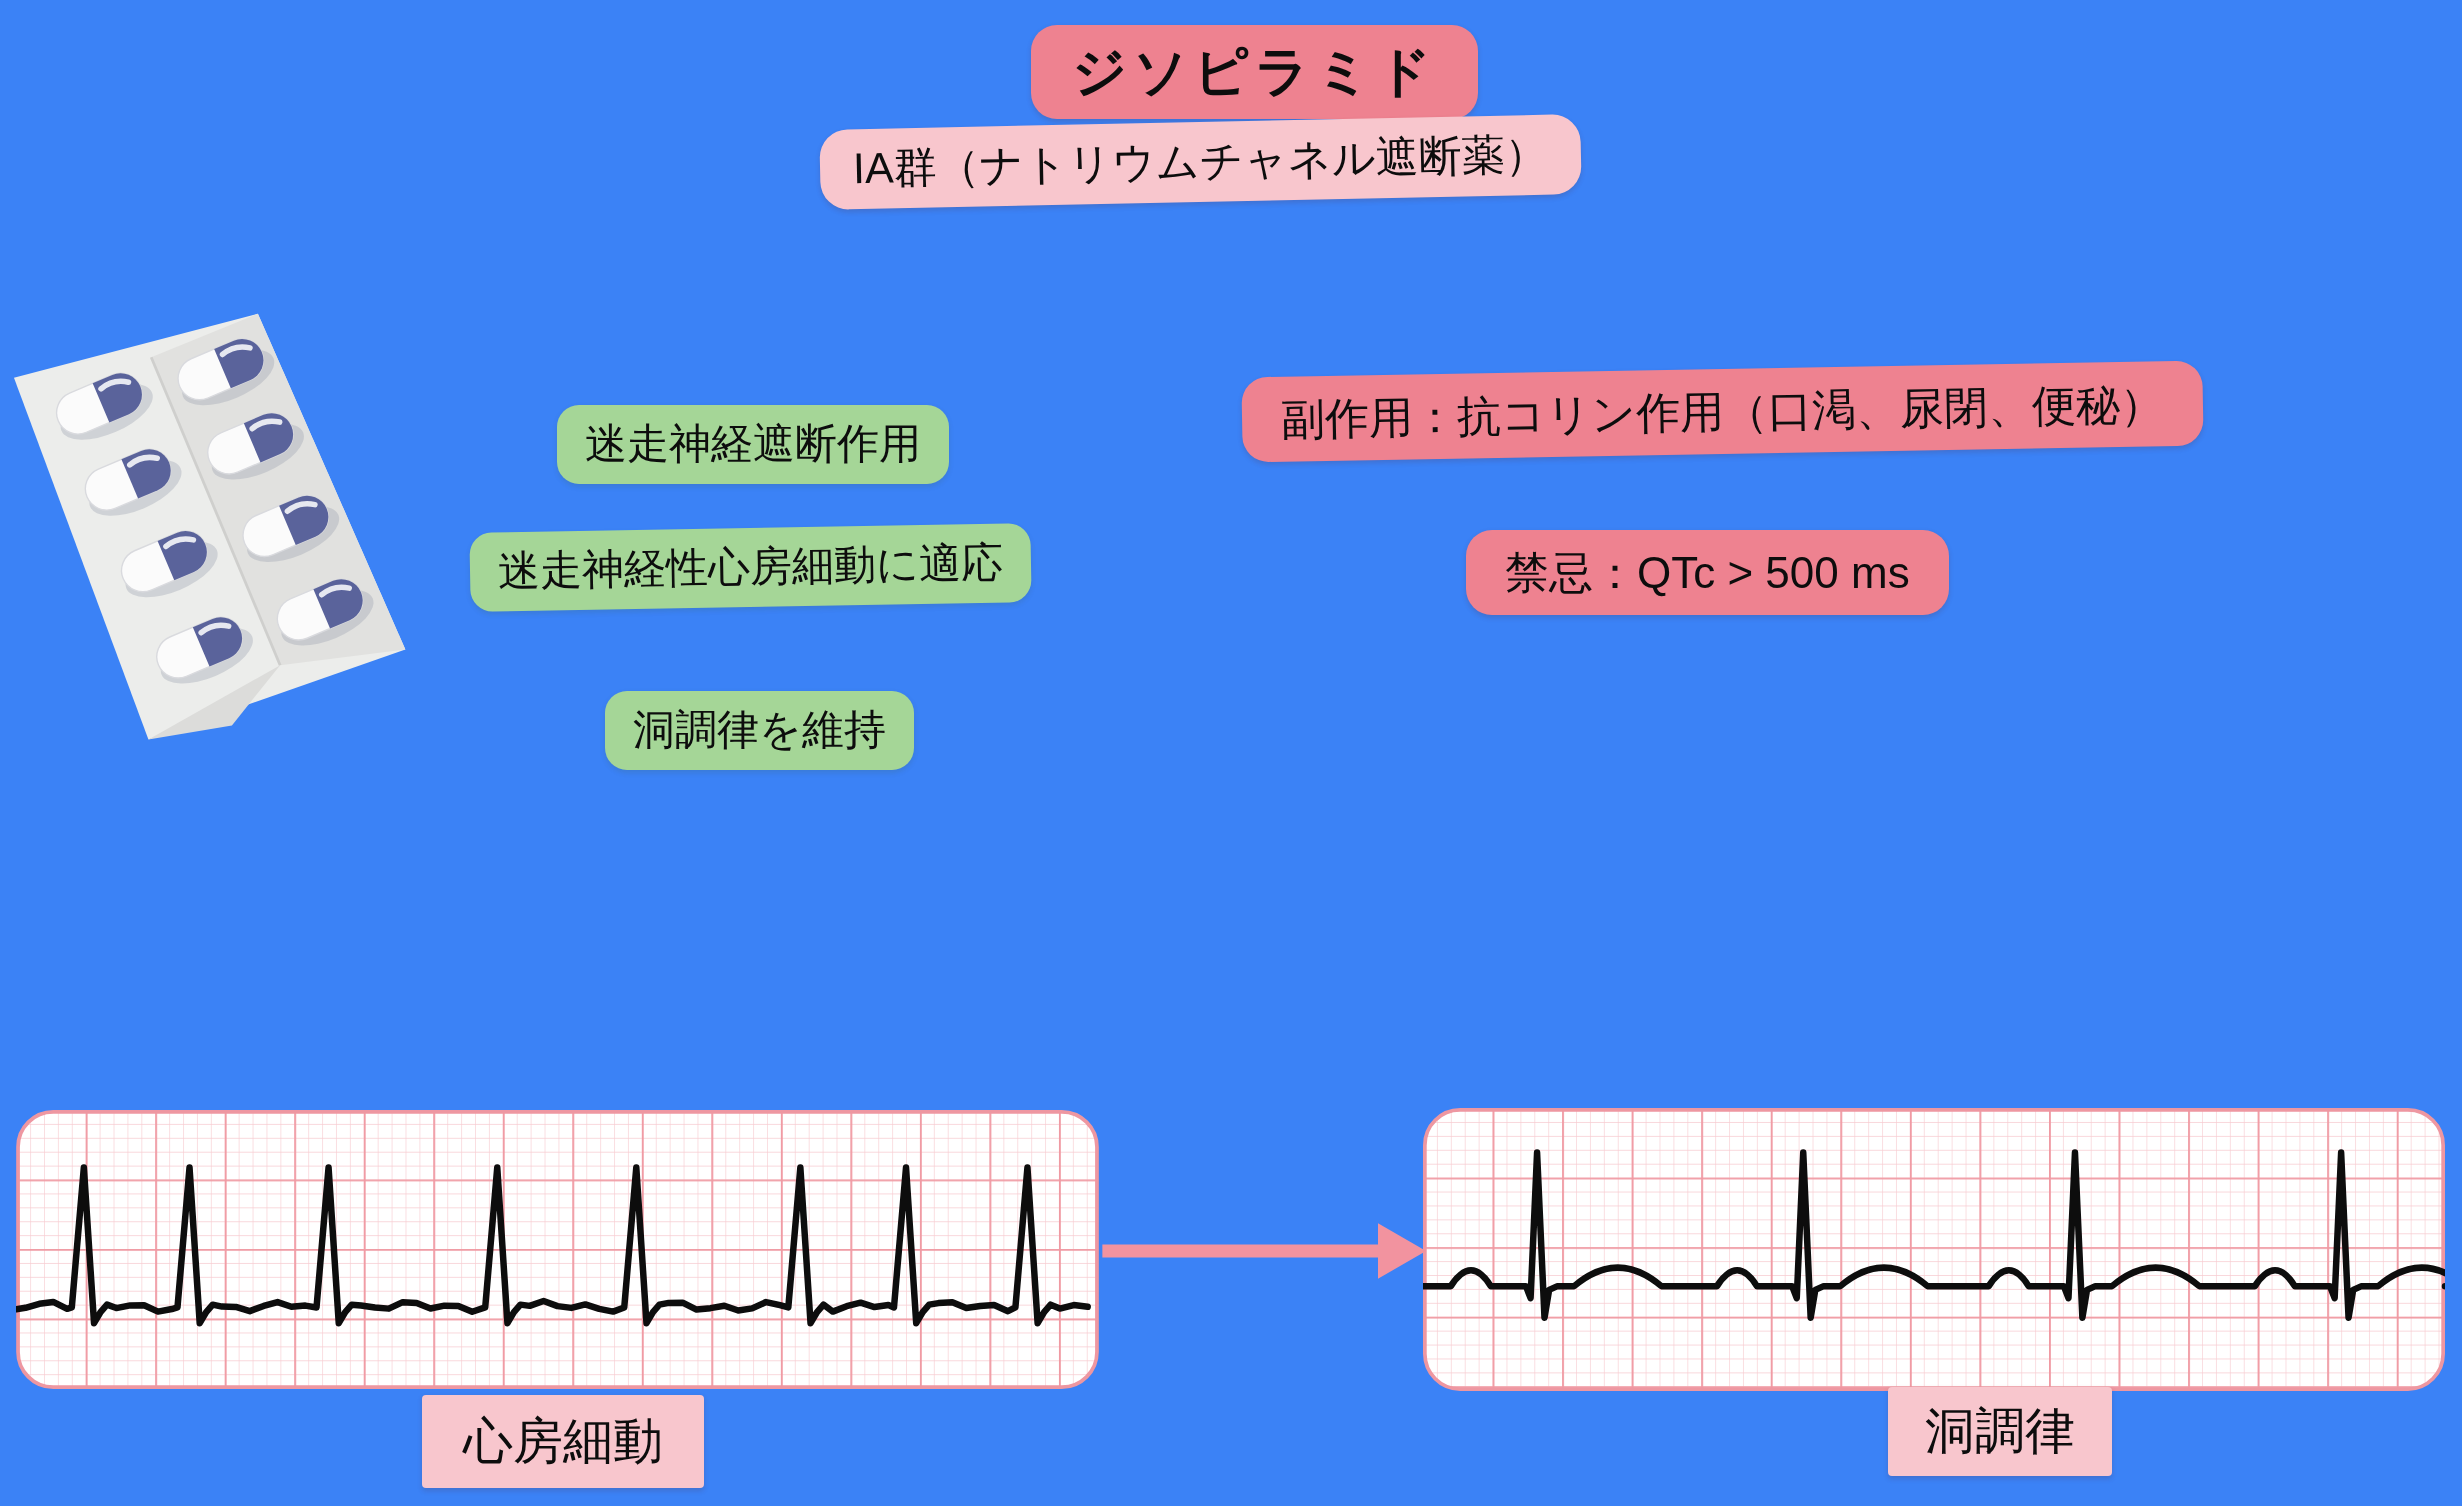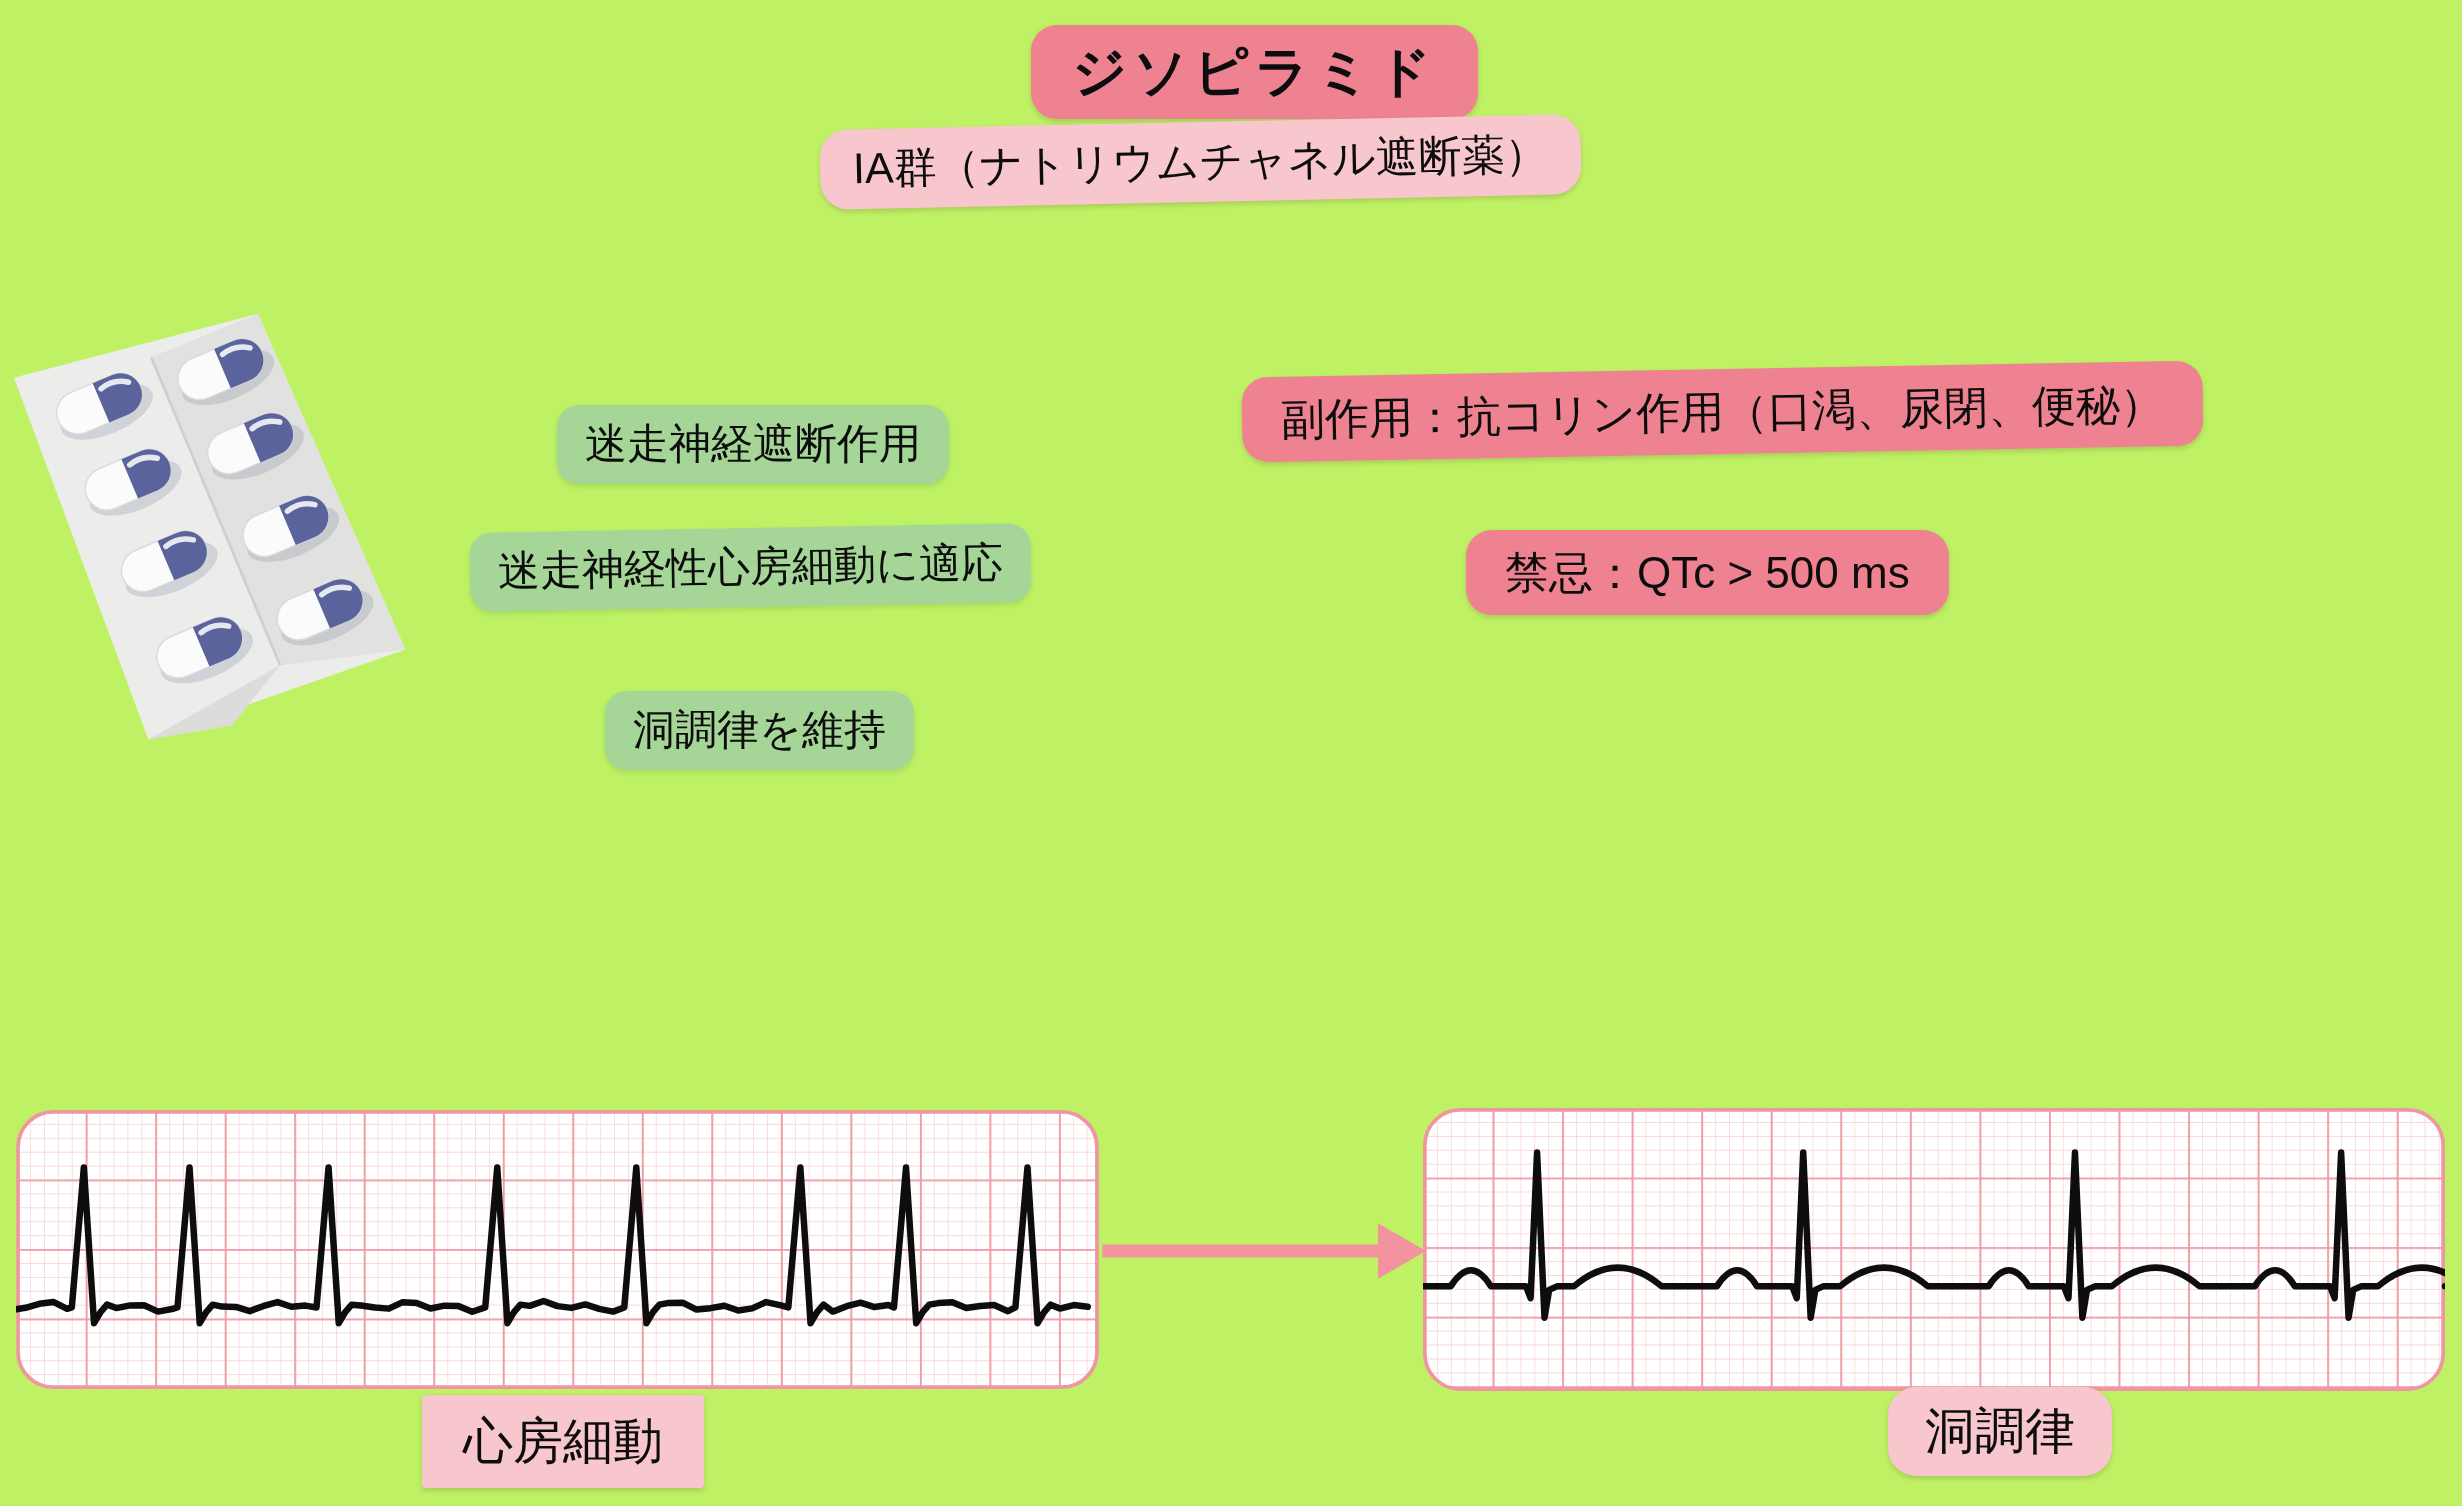--- a/index.html
+++ b/index.html
@@ -1,17 +1,17 @@
 <!DOCTYPE html>
 <html style="font-size:15px"><head>
 <meta charset="utf-8">
 <style>
   html,body{margin:0;padding:0;background:#ffffff;}
   body{font-family:"Liberation Sans","DejaVu Sans",sans-serif;color:#0d0d0d;}
-  .canvas{position:relative;width:2462px;height:1507px;background:#bef264;overflow:hidden;}
+  .canvas{position:relative;width:2462px;height:1507px;background:#3b82f6;overflow:hidden;}
 
   .badge{
     position:absolute;
     display:inline-block;
     white-space:nowrap;
     line-height:1.25;
     box-shadow:0 2.8px 5.6px rgba(90,40,45,.18);
   }
   .badge-red{background:#ee8290;border-radius:26px;padding:15px 39px;font-size:44px;}
   .badge-pink{background:#f8c6cd;border-radius:28px;padding:13px 33px;font-size:43px;}
@@ -20,21 +20,21 @@
   .title-badge{left:1031px;top:25px;font-size:54px;font-weight:700;letter-spacing:5.6px;padding:13px 41px;}
   .subtitle-badge{left:820px;top:122px;transform:rotate(-1.2deg);}
   .effect-1{left:566px;top:257px;}
   .effect-2{left:557px;top:389px;margin-top:16px;}
   .effect-3{left:470px;top:528px;transform:rotate(-1deg);}
   .effect-4{left:605px;top:691px;}
   .warning-1{left:1242px;top:369px;transform:rotate(-1deg);}
   .warning-2{left:1466px;top:530px;text-align:center;}
   .dose-badge{left:1576px;top:1042px;z-index:3;}
   .af-label{left:422px;top:1395px;font-size:50px;border-radius:4px;padding:15px 41px;z-index:3;}
-  .sinus-label{left:1888px;top:1387px;font-size:50px;border-radius:28px;padding:13px 37px;z-index:3;}
+  .sinus-label{left:1888px;top:1387px;font-size:50px;border-radius:4px;padding:13px 37px;z-index:3;}
 
   .ecg{position:absolute;z-index:1;}
   .ecg-left{left:15.8px;top:1110px;}
   .ecg-right{left:1423px;top:1108px;}
   .arrow-wrap{position:absolute;left:1100px;top:1214px;z-index:2;}
   .pills{position:absolute;left:0px;top:297px;}
 </style>
 </head>
 <body>
 

